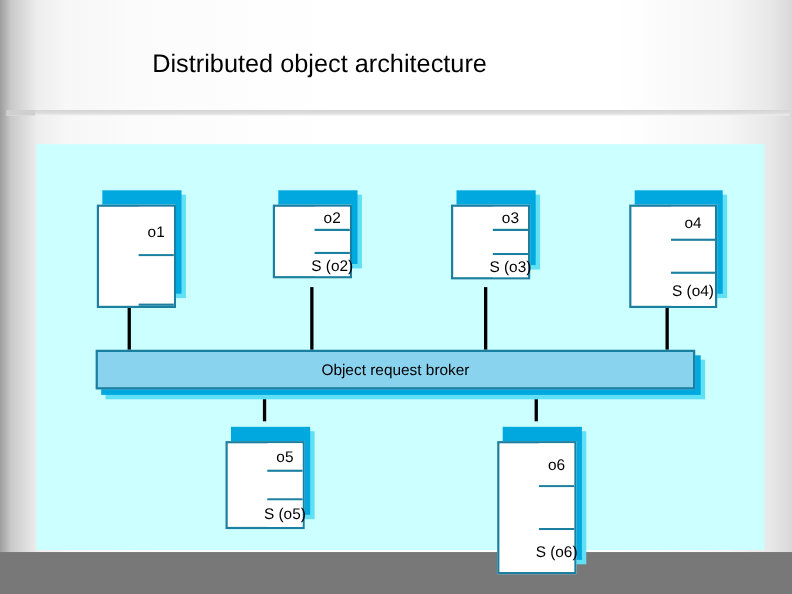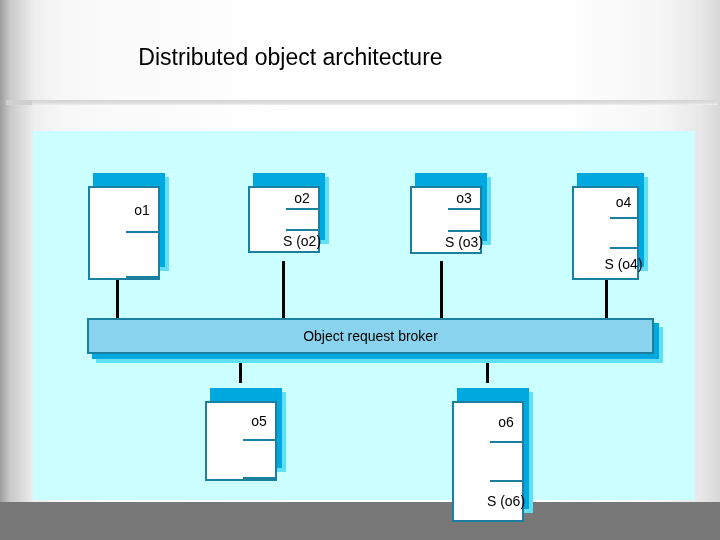--- a/index.html
+++ b/index.html
@@ -145,21 +145,20 @@
   
   .wire {
     position: absolute;
     width: 3px;
     background: #000000;
   }
 
   
   .broker {
     position: absolute;
-    padding-left: 22px;
   }
   .broker .shadow-outer {
     position: absolute;
     left: 9px;
     top: 9px;
     width: 100%;
     height: 100%;
     background: #5fe0f5;
   }
   .broker .shadow-inner {
@@ -231,21 +230,21 @@
     <div class="obj" style="left:377px; top:37px; width:72px; height:68px;">
       <div class="shadow-outer"></div>
       <div class="shadow-inner"></div>
       <div class="body">
         <div class="cell top">o3</div>
         <div class="cell mid"></div>
         <div class="cell bot">S (o3)</div>
       </div>
     </div>
 
-    <div class="obj" style="left:539px; top:37px; width:67px; height:94px;">
+    <div class="obj" style="left:539px; top:37px; width:80px; height:94px;">
       <div class="shadow-outer"></div>
       <div class="shadow-inner"></div>
       <div class="body">
         <div class="cell top">o4</div>
         <div class="cell mid"></div>
         <div class="cell bot">S (o4)</div>
       </div>
     </div>
 
     <div class="broker" style="left:54px; top:187px; width:545px; height:36px;">
@@ -253,20 +252,21 @@
       <div class="shadow-inner"></div>
       <div class="body">Object request broker</div>
     </div>
 
     <div class="obj" style="left:172px; top:252px; width:72px; height:80px;">
       <div class="shadow-outer"></div>
       <div class="shadow-inner"></div>
       <div class="body">
         <div class="cell top">o5</div>
         <div class="cell mid"></div>
+        <div class="cell bot">S (o5)</div>
       </div>
     </div>
 
     <div class="obj" style="left:419px; top:252px; width:72px; height:121px;">
       <div class="shadow-outer"></div>
       <div class="shadow-inner"></div>
       <div class="body">
         <div class="cell top">o6</div>
         <div class="cell mid"></div>
         <div class="cell bot">S (o6)</div>

